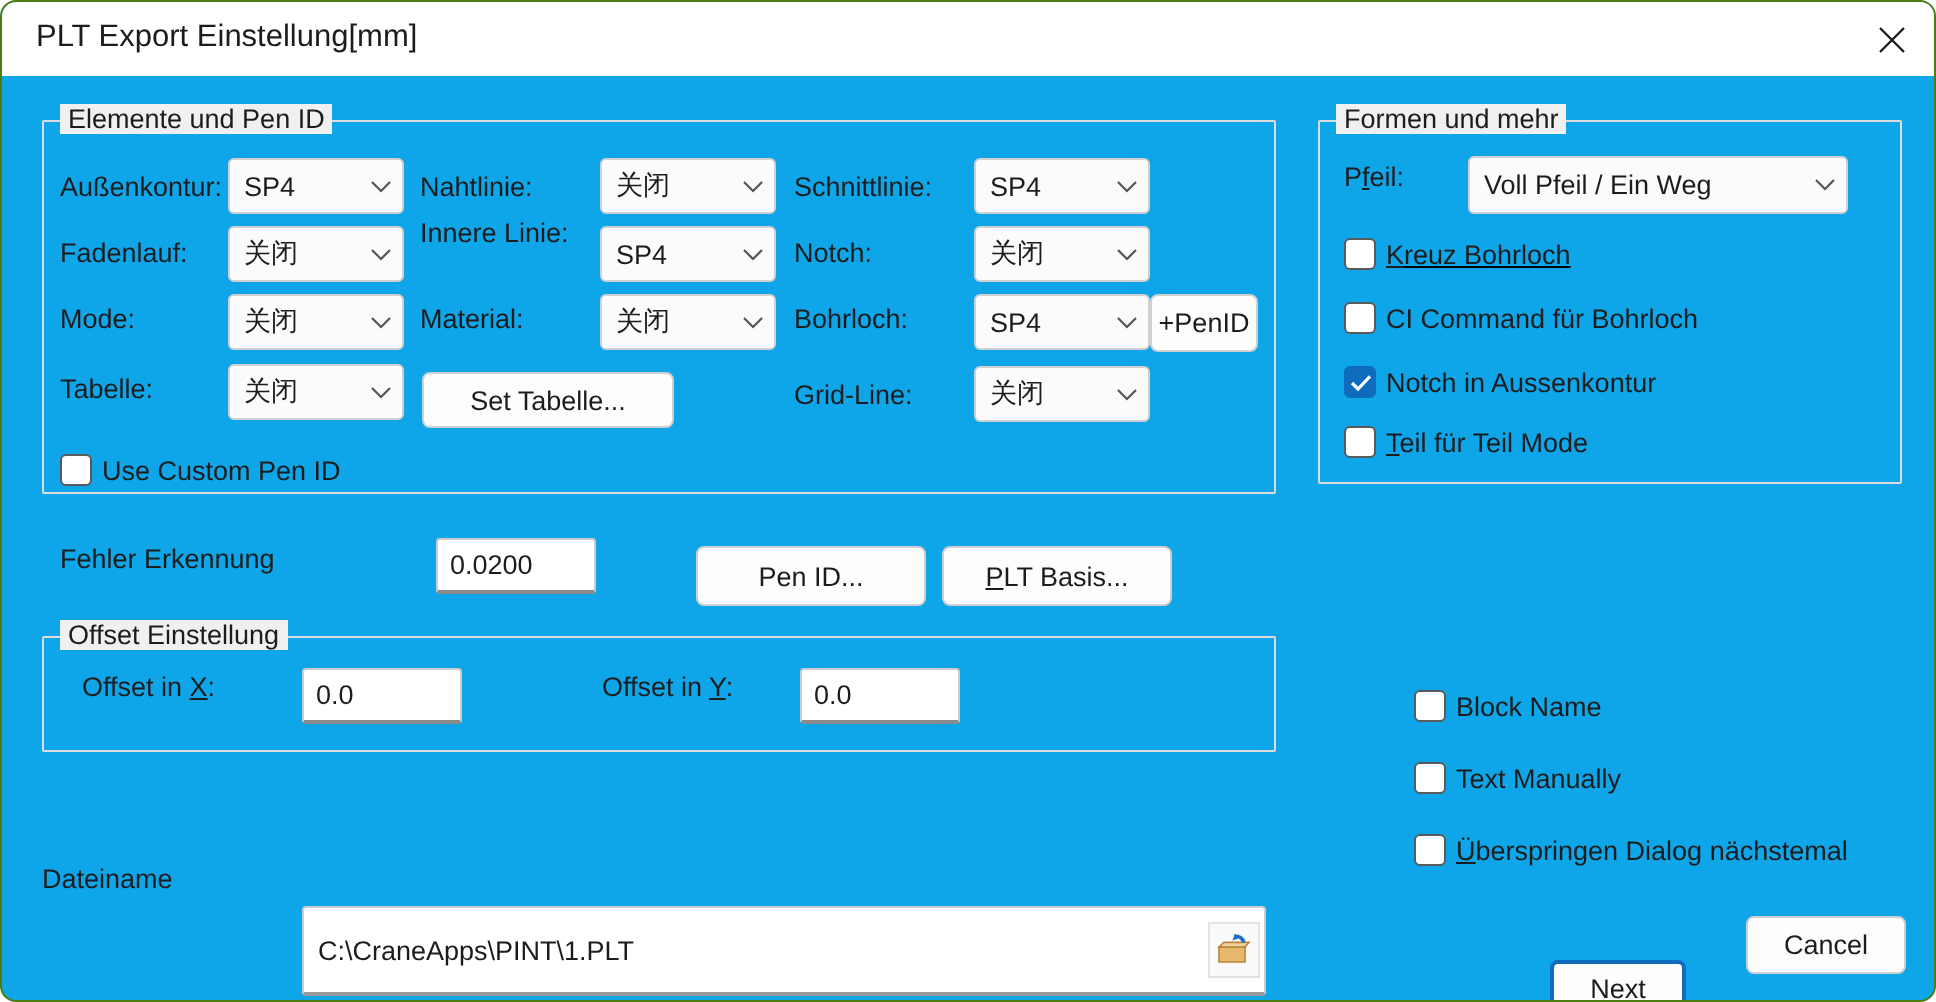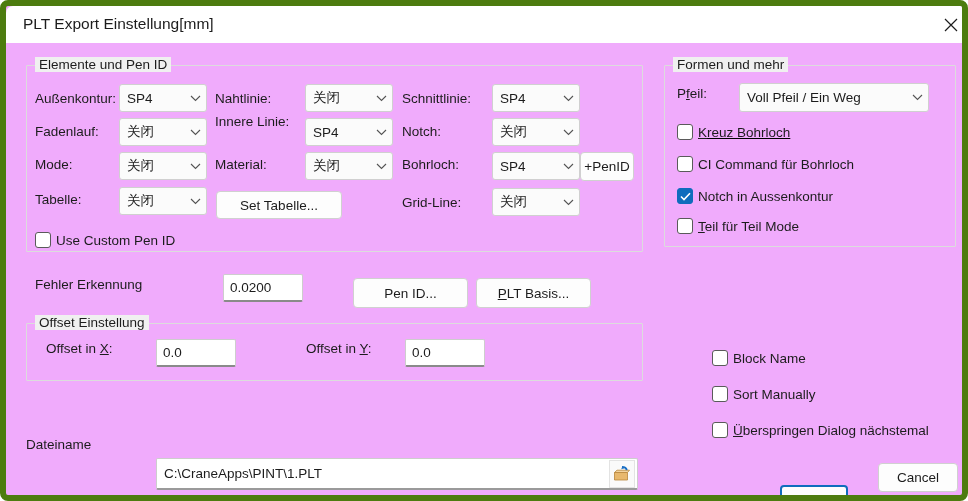--- a/index.html
+++ b/index.html
@@ -12,22 +12,22 @@
     height: 501px;
     overflow: hidden;
     font-family: "Liberation Sans", sans-serif;
   }
 
   #dialog {
     position: relative;
     width: 968px;
     height: 501px;
     box-sizing: border-box;
-    background: #f0abfc;
-    border: 6px solid #4d7c0f;
+    background: #0ea5e9;
+    border: 1px solid #4d7c0f;
     border-radius: 8px 8px 8px 8px;
     overflow: hidden;
   }
 
   
   #titlebar {
     position: absolute;
     left: 0; top: 0;
     width: 968px;
     height: 37px;
@@ -177,21 +177,21 @@
     margin-left: 5px;
   }
   .chk .ctext .acc { text-decoration: underline; }
 
   
   #filename-field {
     position: absolute;
     left: 150px;
     top: 452px;
     width: 482px;
-    height: 32px;
+    height: 45px;
     box-sizing: border-box;
     background: #ffffff;
     border: 1px solid #cdcdcd;
     border-bottom: 2px solid #9a9a9a;
     border-radius: 2px;
     display: flex;
     align-items: center;
     cursor: text;
   }
   #filename-value {
@@ -413,21 +413,21 @@
     <div class="box">
       
     </div>
     <div class="ctext">Block Name</div>
   </div>
 
   <div class="chk" style="left:706px; top:380px;">
     <div class="box">
       
     </div>
-    <div class="ctext">Sort Manually</div>
+    <div class="ctext">Text Manually</div>
   </div>
 
   <div class="chk" style="left:706px; top:416px;">
     <div class="box">
       
     </div>
     <div class="ctext"><span class="acc">Ü</span>berspringen Dialog nächstemal</div>
   </div>
 
   <div class="lbl" style="left:20px; top:431px;">Dateiname</div>

